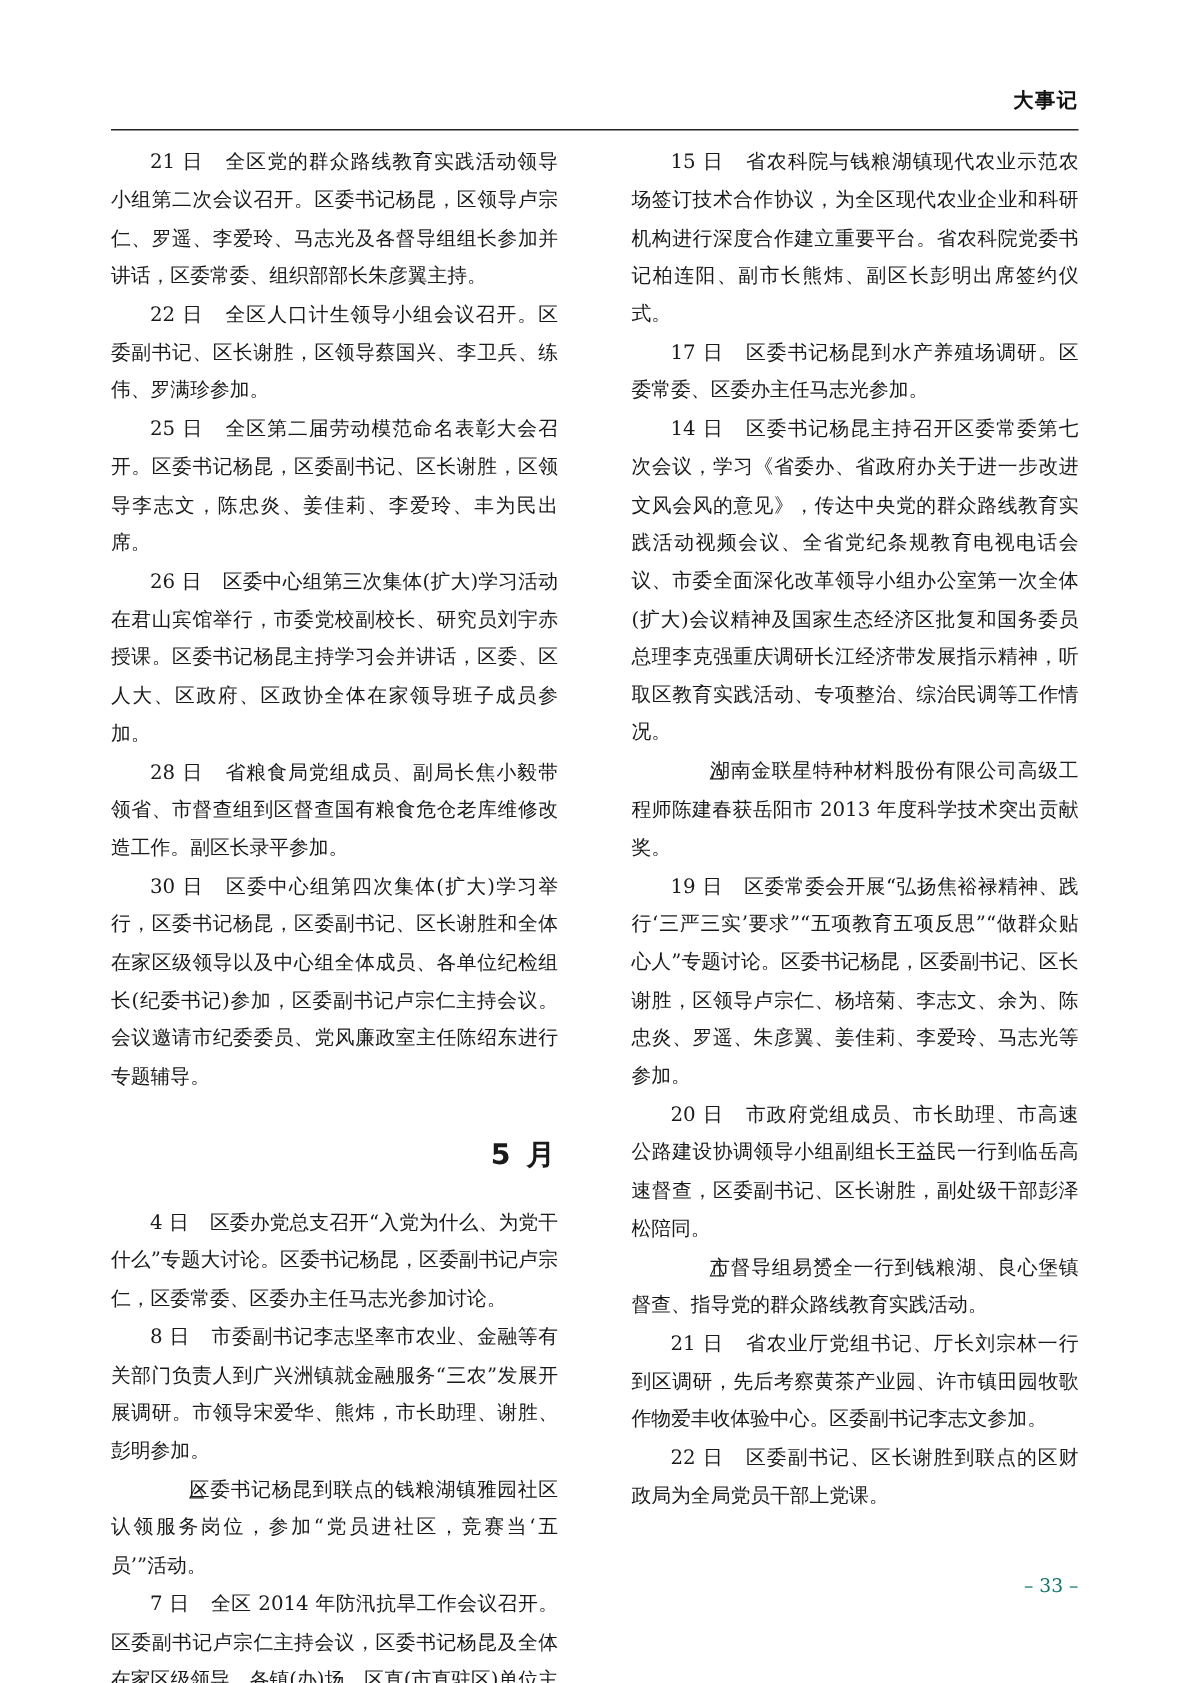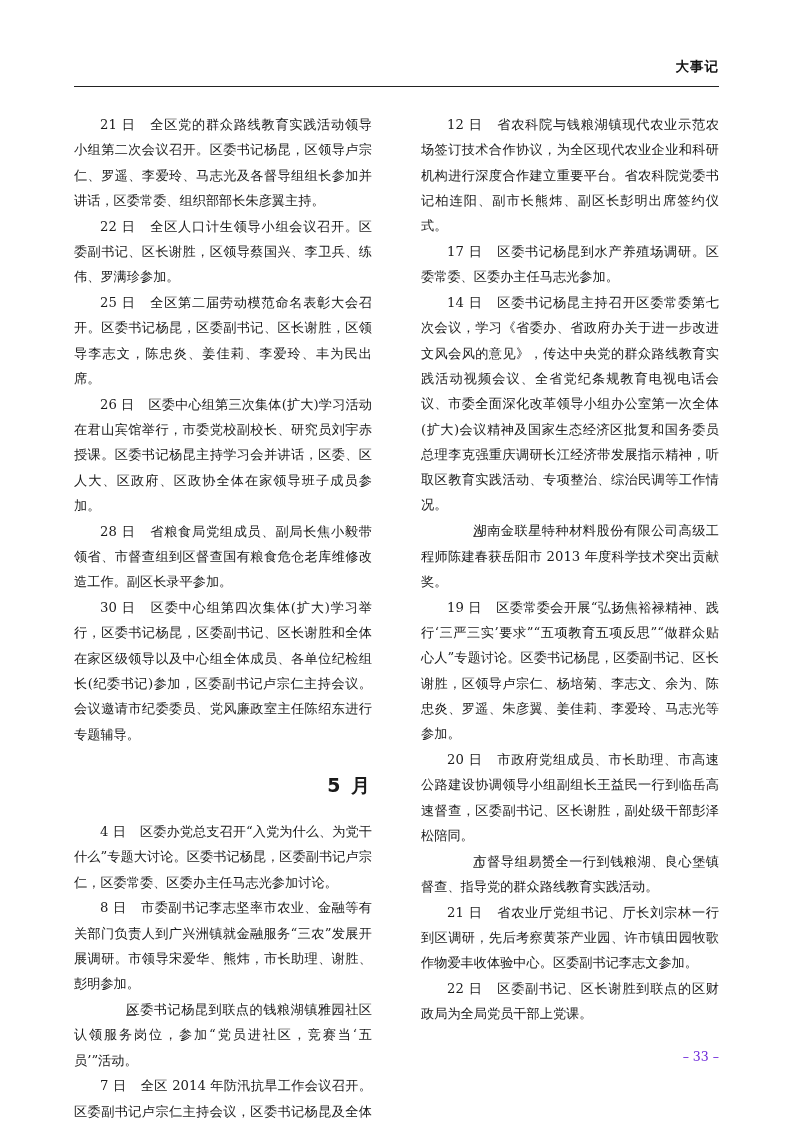--- a/index.html
+++ b/index.html
@@ -38,21 +38,21 @@
     position: absolute;
     top: 86px;
     left: 74px;
     right: 74px;
     height: 1px;
     background: #222;
   }
   
   .columns {
     position: absolute;
-    top: 112px;
+    top: 96px;
     left: 74px;
     width: 645px;
     height: 940px;
     display: flex;
     justify-content: space-between;
   }
   .col {
     width: 298px;
     box-sizing: border-box;
   }
@@ -86,21 +86,21 @@
     font-family: "DejaVu Sans", "Liberation Sans", sans-serif;
     margin: 26px 0 20px 0;
     letter-spacing: 2px;
   }
   .page-num {
     position: absolute;
     bottom: 58px;
     right: 74px;
     font-size: 12.5px;
     font-family: "DejaVu Serif", "Liberation Serif", serif;
-    color: #6d28d9;
+    color: #0f766e;
   }
 </style>
 </head>
 <body>
 
 <div class="page">
 
   <div class="header">大事记</div>
   <div class="header-rule"></div>
 
@@ -127,21 +127,21 @@
       <p class="para indent"><span class="day-num">8 日</span><span class="day-gap"></span><span>市委副书记李志坚率市农业、金融等有关部门负责人到广兴洲镇就金融服务“三农”发展开展调研。市领导宋爱华、熊炜，市长助理、谢胜、彭明参加。</span></p>
 
       <p class="para indent"><span class="tri">△</span><span class="day-gap"></span><span>区委书记杨昆到联点的钱粮湖镇雅园社区认领服务岗位，参加“党员进社区，竞赛当‘五员’”活动。</span></p>
 
       <p class="para indent"><span class="day-num">7 日</span><span class="day-gap"></span><span>全区 2014 年防汛抗旱工作会议召开。区委副书记卢宗仁主持会议，区委书记杨昆及全体在家区级领导，各镇(办)场、区直(市直驻区)单位主要负责人参加。</span></p>
 
     </div>
 
     <div class="col">
 
-      <p class="para indent"><span class="day-num">12 日</span><span class="day-gap"></span><span>省农科院与钱粮湖镇现代农业示范农场签订技术合作协议，为全区现代农业企业和科研机构进行深度合作建立重要平台。省农科院党委书记柏连阳、副市长熊炜、副区长彭明出席签约仪式。</span></p>
+      <p class="para indent"><span class="day-num">15 日</span><span class="day-gap"></span><span>省农科院与钱粮湖镇现代农业示范农场签订技术合作协议，为全区现代农业企业和科研机构进行深度合作建立重要平台。省农科院党委书记柏连阳、副市长熊炜、副区长彭明出席签约仪式。</span></p>
 
       <p class="para indent"><span class="day-num">17 日</span><span class="day-gap"></span><span>区委书记杨昆到水产养殖场调研。区委常委、区委办主任马志光参加。</span></p>
 
 
       <p class="para indent"><span class="day-num">14 日</span><span class="day-gap"></span><span>区委书记杨昆主持召开区委常委第七次会议，学习《省委办、省政府办关于进一步改进文风会风的意见》，传达中央党的群众路线教育实践活动视频会议、全省党纪条规教育电视电话会议、市委全面深化改革领导小组办公室第一次全体(扩大)会议精神及国家生态经济区批复和国务委员总理李克强重庆调研长江经济带发展指示精神，听取区教育实践活动、专项整治、综治民调等工作情况。</span></p>
 
 
       <p class="para indent"><span class="tri">△</span><span class="day-gap"></span><span>湖南金联星特种材料股份有限公司高级工程师陈建春获岳阳市 2013 年度科学技术突出贡献奖。</span></p>
 
       <p class="para indent"><span class="day-num">19 日</span><span class="day-gap"></span><span>区委常委会开展“弘扬焦裕禄精神、践行‘三严三实’要求”“五项教育五项反思”“做群众贴心人”专题讨论。区委书记杨昆，区委副书记、区长谢胜，区领导卢宗仁、杨培菊、李志文、余为、陈忠炎、罗遥、朱彦翼、姜佳莉、李爱玲、马志光等参加。</span></p>

